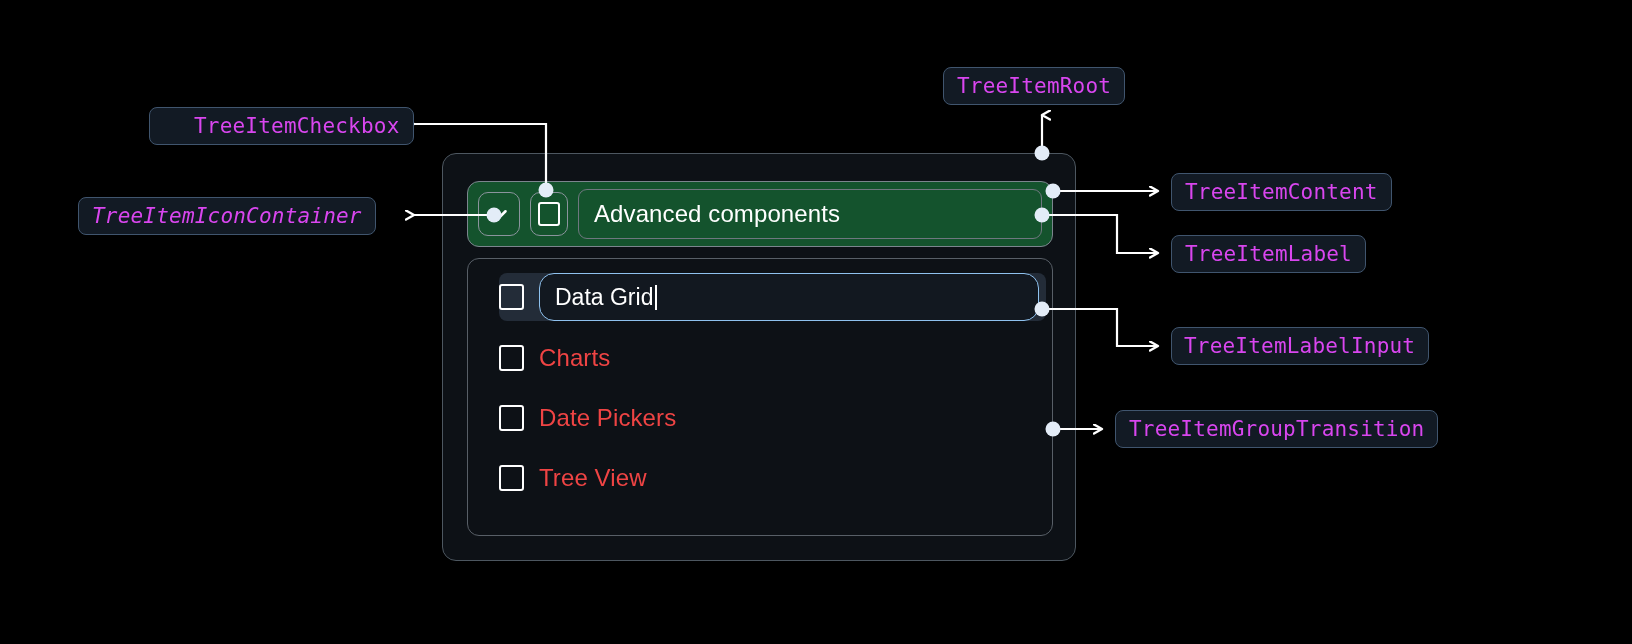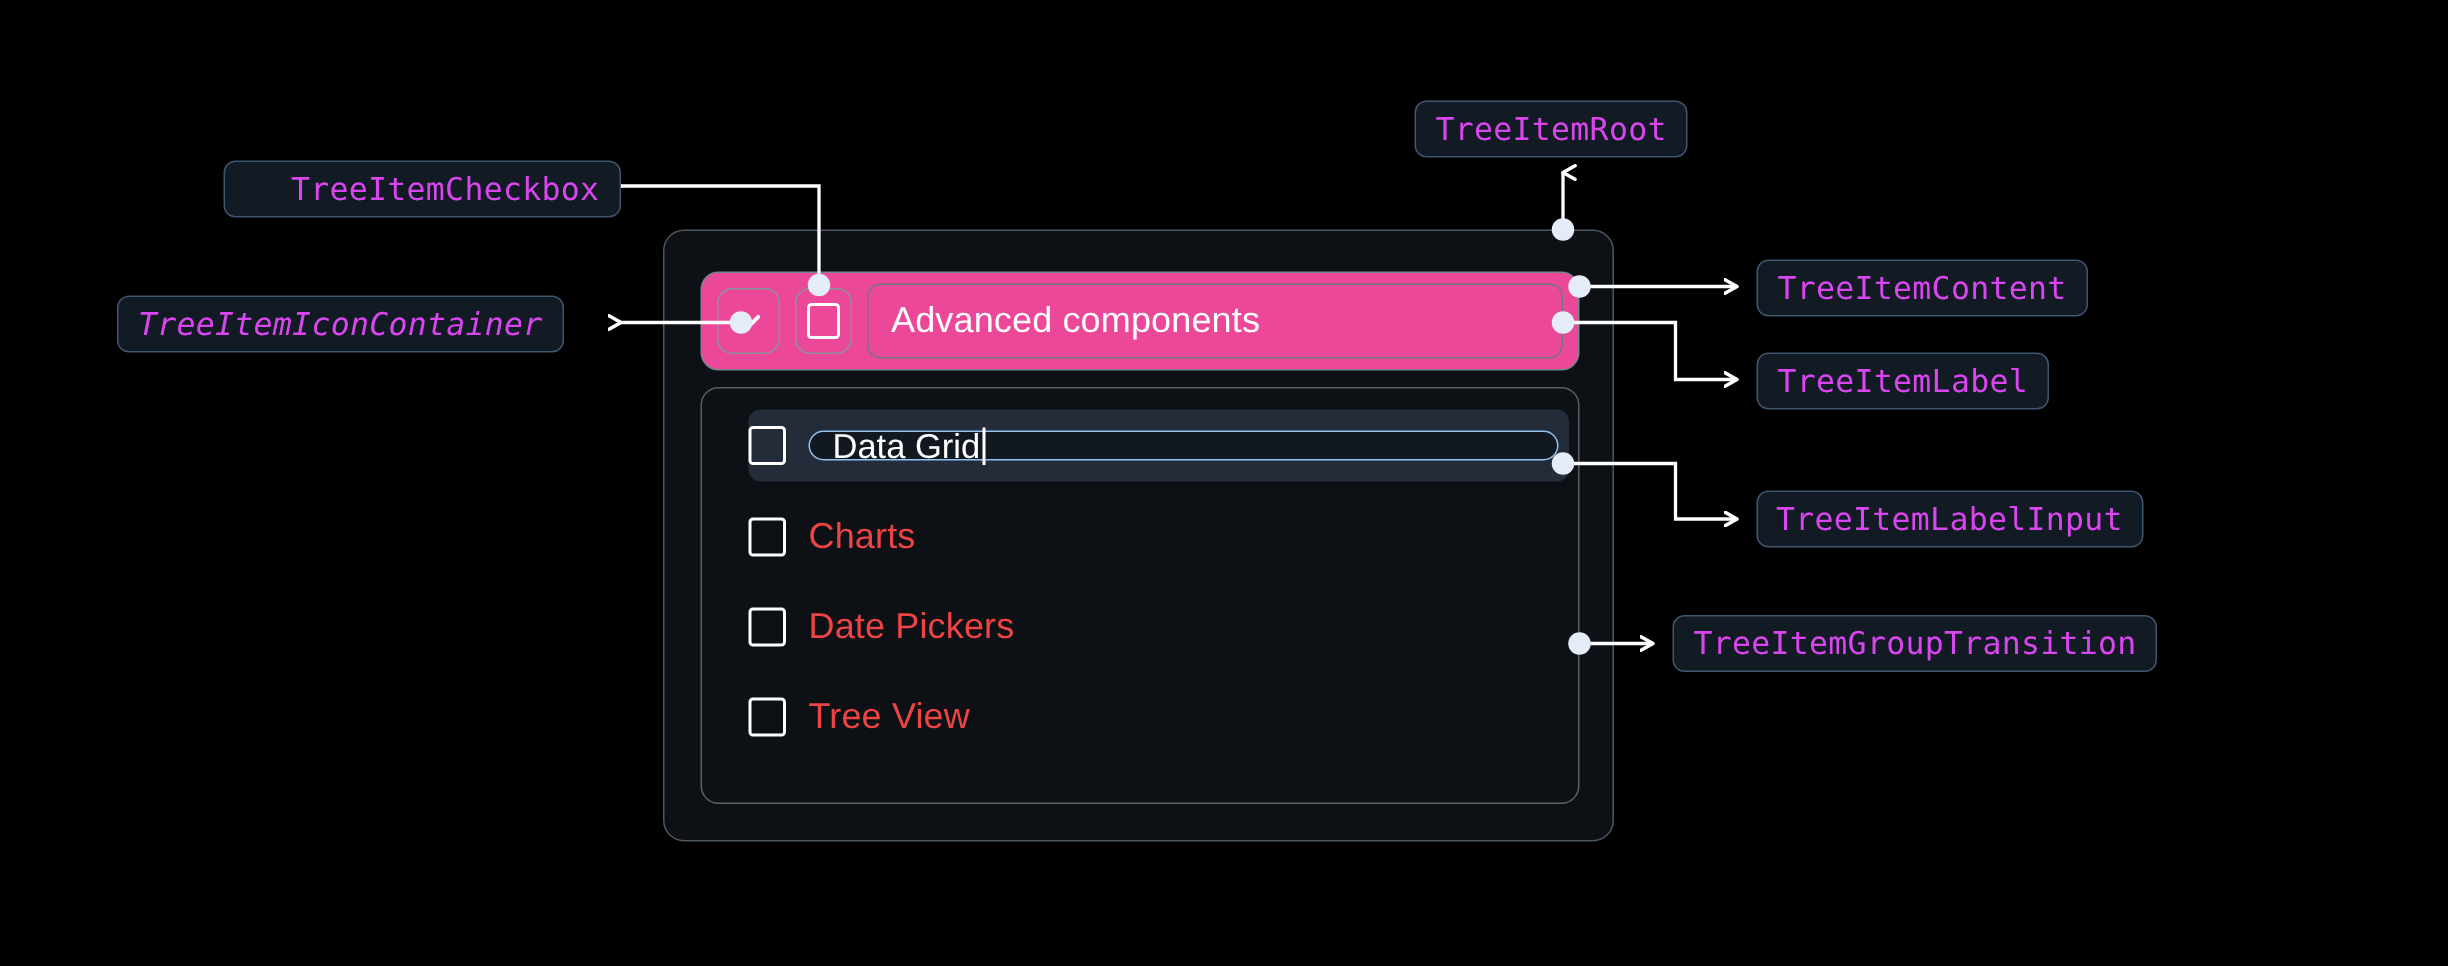--- a/index.html
+++ b/index.html
@@ -69,21 +69,21 @@
   }
 
   
   .tree-content {
     position: absolute;
     left: 24px;
     top: 27px;
     width: 586px;
     height: 66px;
     box-sizing: border-box;
-    background: #ec4899;
+    background: #14532d;
     border: 1.5px solid #7c858e;
     border-radius: 12px;
     display: flex;
     align-items: center;
     padding: 0 10px;
     gap: 10px;
   }
 
   .icon-container {
     flex: 0 0 auto;
@@ -179,21 +179,21 @@
 
   .child-label {
     color: #ef4444;
     font-size: 24px;
     letter-spacing: 0.1px;
     white-space: nowrap;
   }
 
   .child-input {
     flex: 1 1 auto;
-    height: 20px;
+    height: 48px;
     box-sizing: border-box;
     background: #121820;
     border: 1.5px solid #8fc2ef;
     border-radius: 15px;
     display: flex;
     align-items: center;
     padding-left: 15px;
     margin-right: 7px;
     color: #ffffff;
     font-size: 23px;

